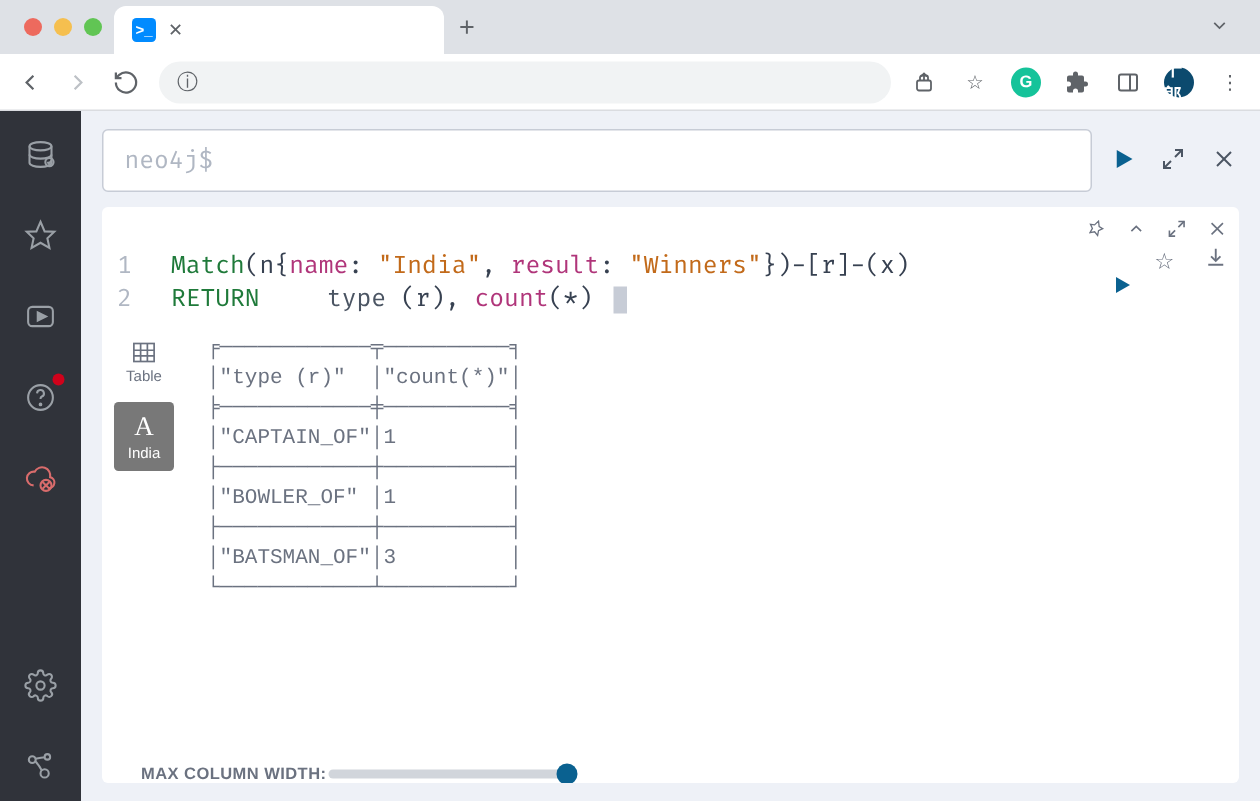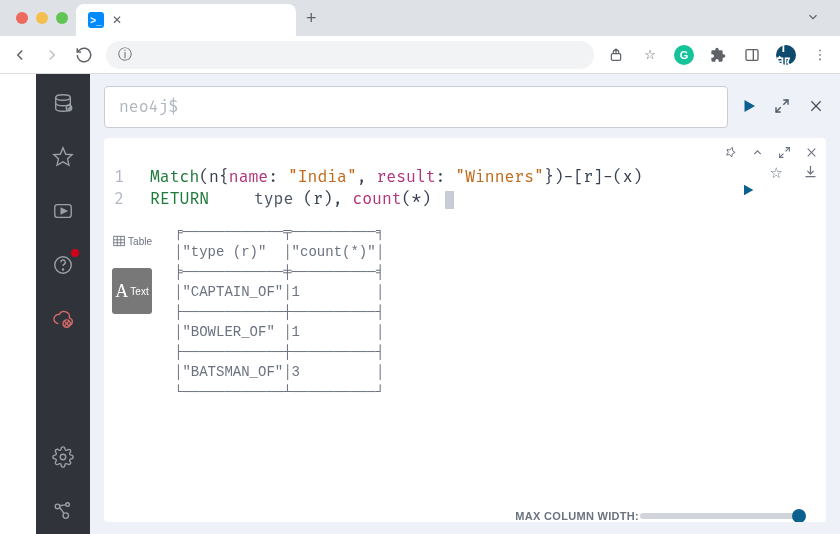--- a/index.html
+++ b/index.html
@@ -17,23 +17,23 @@
 .chrome-caret { position: absolute; right: 20px; color: #5f6368; }
 
 .toolbar { display: flex; align-items: center; background: #fff; height: 38px; padding: 0 10px; gap: 12px; border-bottom: 1px solid #dadce0; }
 .toolbar .icon-btn { color: #5f6368; display: flex; align-items: center; justify-content: center; width: 20px; height: 20px; }
 .toolbar .icon-btn.disabled { color: #bdc1c6; }
 .url-bar { flex: 1; display: flex; align-items: center; background: #f1f3f4; border-radius: 16px; height: 28px; padding: 0 12px; gap: 8px; color: #202124; font-size: 14px; }
 .url-bar .secure { color: #5f6368; }
 .toolbar-right { display: flex; align-items: center; gap: 14px; }
 .circle-btn { width: 20px; height: 20px; border-radius: 50%; display: flex; align-items: center; justify-content: center; font-size: 11px; font-weight: bold; }
 .grammarly { background: #15c39a; color: #fff; }
-.avatar { background: #0c4a6e; color: #fff; font-size: 15px; }
-
-.app { display: flex; height: calc(534px - 74px); padding-left: 36px; }
+.avatar { background: #0c4a6e; color: #fff; font-size: 12px; }
+
+.app { display: flex; height: calc(534px - 74px); }
 .sidebar { width: 54px; background: #30333a; display: flex; flex-direction: column; align-items: center; padding-top: 16px; gap: 28px; position: relative; }
 .sidebar-icon { width: 26px; height: 26px; color: #9aa0a6; display: flex; align-items: center; justify-content: center; position: relative; }
 .sidebar-icon svg { width: 22px; height: 22px; stroke: currentColor; fill: none; stroke-width: 1.5; }
 .sidebar-icon .badge { position: absolute; top: -3px; right: -3px; width: 8px; height: 8px; background: #d0021b; border-radius: 50%; }
 .sidebar .bottom { margin-top: auto; margin-bottom: 10px; display: flex; flex-direction: column; gap: 28px; align-items: center; }
 
 .main { flex: 1; background: #eef1f7; padding: 12px 14px; display: flex; flex-direction: column; gap: 10px; min-width: 0; }
 
 .cmd-bar { display: flex; align-items: center; gap: 12px; }
 .cmd-input { flex: 1; background: #fff; border: 1px solid #c7ccd6; border-radius: 4px; height: 42px; display: flex; align-items: center; padding: 0 14px; font-family: "Fira Code", Consolas, monospace; font-size: 16px; color: #b0b7c3; }
@@ -53,28 +53,28 @@
 .tok-fn { color: #b0357a; }
 .tok-str { color: #c26a1a; }
 .tok-punc { color: #374151; }
 .tok-plain { color: #4b5563; margin-left: 35px; }
 .code-play { align-self: center; color: #0a6190; margin: 0 14px 0 4px; }
 .code-side { display: flex; gap: 20px; align-items: center; color: #6b7280; }
 .code-side span { font-size: 15px; }
 
 .result-body { display: flex; gap: 8px; flex: 1; min-height: 0; }
 .view-tabs { width: 40px; display: flex; flex-direction: column; gap: 4px; }
-.view-tab { width: 40px; height: 46px; display: flex; flex-direction: row; align-items: center; justify-content: center; gap: 2px; color: #6b7280; font-size: 10px; border-radius: 3px; }
+.view-tab { width: 40px; height: 46px; display: flex; flex-direction: column; align-items: center; justify-content: center; gap: 2px; color: #6b7280; font-size: 10px; border-radius: 3px; }
 .view-tab.active { background: #787878; color: #fff; }
 .view-tab svg { width: 18px; height: 18px; stroke: currentColor; fill: none; stroke-width: 1.5; }
 .view-tab.active .tab-letter { font-family: Georgia, serif; font-size: 18px; }
 
 .ascii-output { font-family: Consolas, "Courier New", monospace; font-size: 14px; color: #6b7280; line-height: 20px; white-space: pre; padding: 4px 0 0 14px; }
 
-.footer { display: flex; align-items: center; gap: 1px; padding: 10px 18px 0 18px; margin-top: auto; justify-content: flex-end; }
+.footer { display: flex; align-items: center; gap: 1px; padding: 10px 18px 0 18px; margin-top: auto; }
 .footer-label { font-size: 11px; font-weight: 700; color: #6b7280; letter-spacing: 0.3px; }
 .slider { position: relative; width: 160px; height: 10px; }
 .slider-track { position: absolute; left: 0; right: 0; top: 50%; height: 6px; background: #d1d5db; border-radius: 3px; transform: translateY(-50%); }
 .slider-thumb { position: absolute; right: -6px; top: 50%; width: 14px; height: 14px; background: #0a6190; border-radius: 50%; transform: translateY(-50%); }
 .cursor-caret { display:inline-block; width: 9px; height: 18px; background: #c7ccd6; vertical-align: text-bottom; margin-left: 4px; }
 
 </style>
 </head>
 <body>
 
@@ -287,21 +287,21 @@
                 <rect x="3" y="4" width="18" height="16"></rect>
                 <line x1="3" y1="10" x2="21" y2="10"></line>
                 <line x1="3" y1="15" x2="21" y2="15"></line>
                 <line x1="9" y1="4" x2="9" y2="20"></line>
                 <line x1="15" y1="4" x2="15" y2="20"></line>
               </svg>
               <span>Table</span>
             </div>
             <div class="view-tab active">
               <span class="tab-letter">A</span>
-              <span>Text</span>
+              <span>India</span>
             </div>
           </div>
         <div class="ascii-output" id="ascii-output">╒────────────╤──────────╕
 │"type (r)"  │"count(*)"│
 ╞────────────╪──────────╡
 │"CAPTAIN_OF"│1         │
 ├────────────┼──────────┤
 │"BOWLER_OF" │1         │
 ├────────────┼──────────┤
 │"BATSMAN_OF"│3         │

